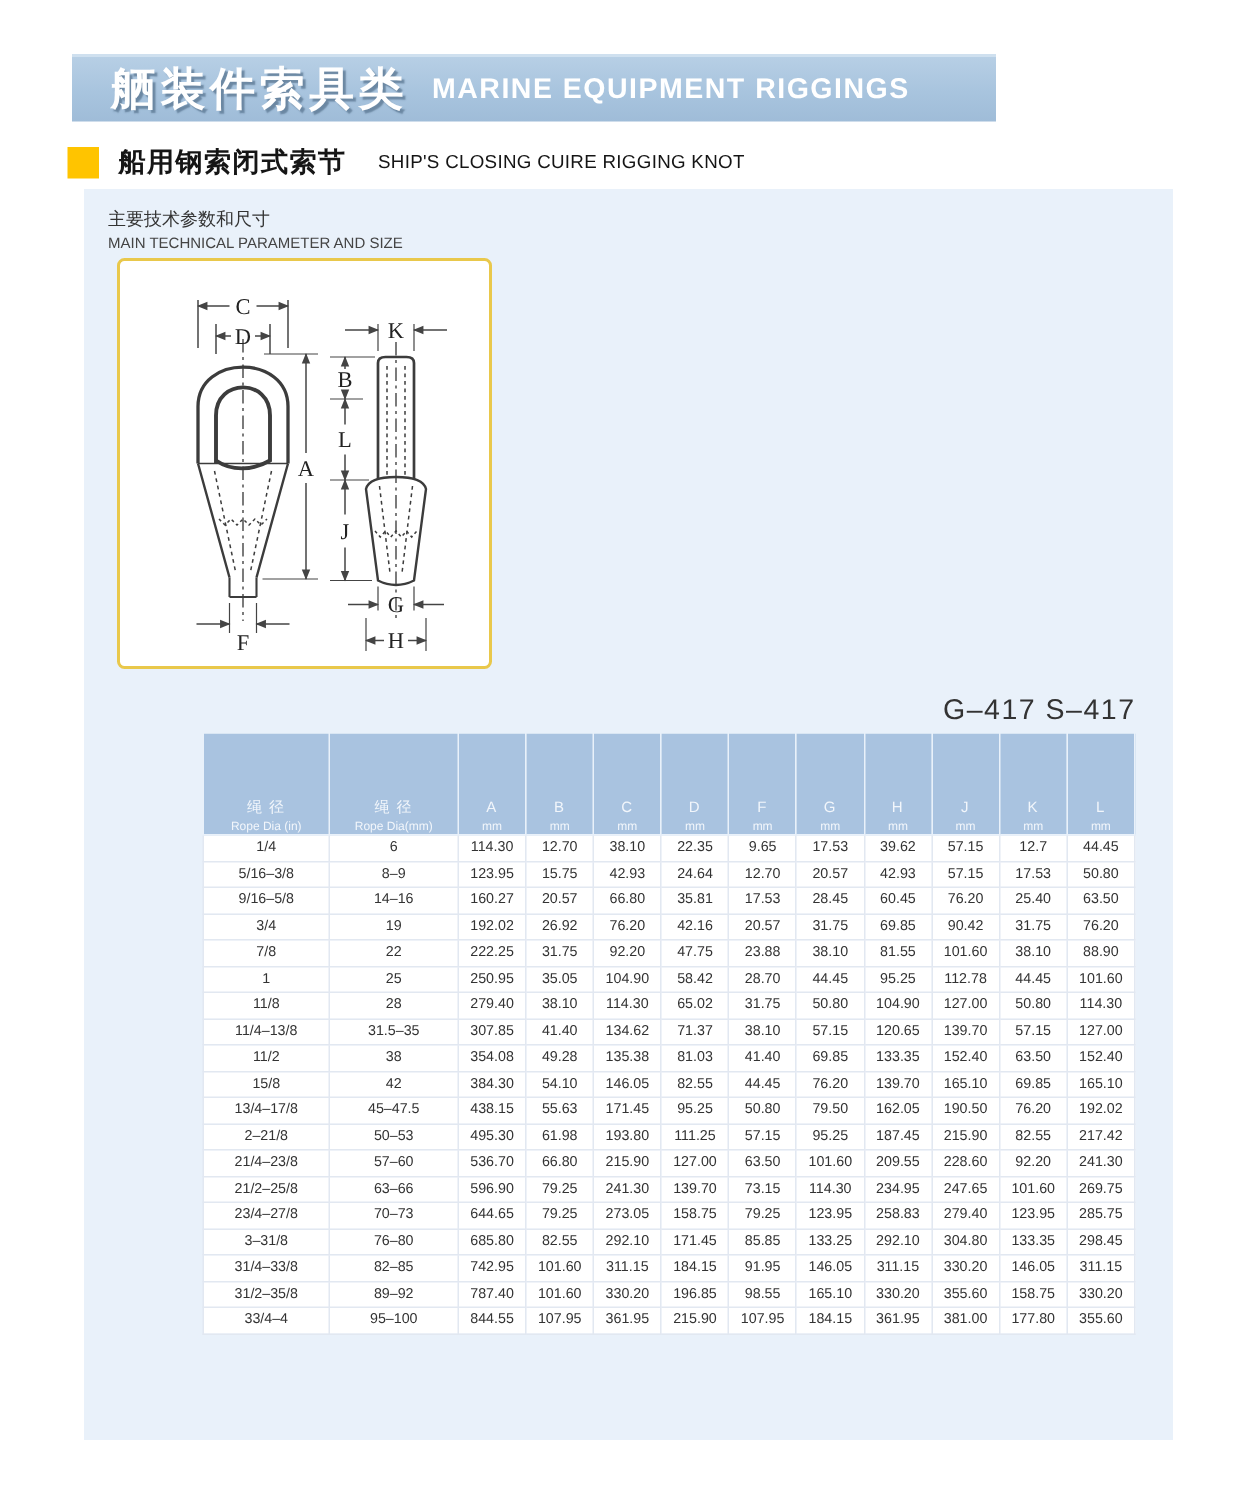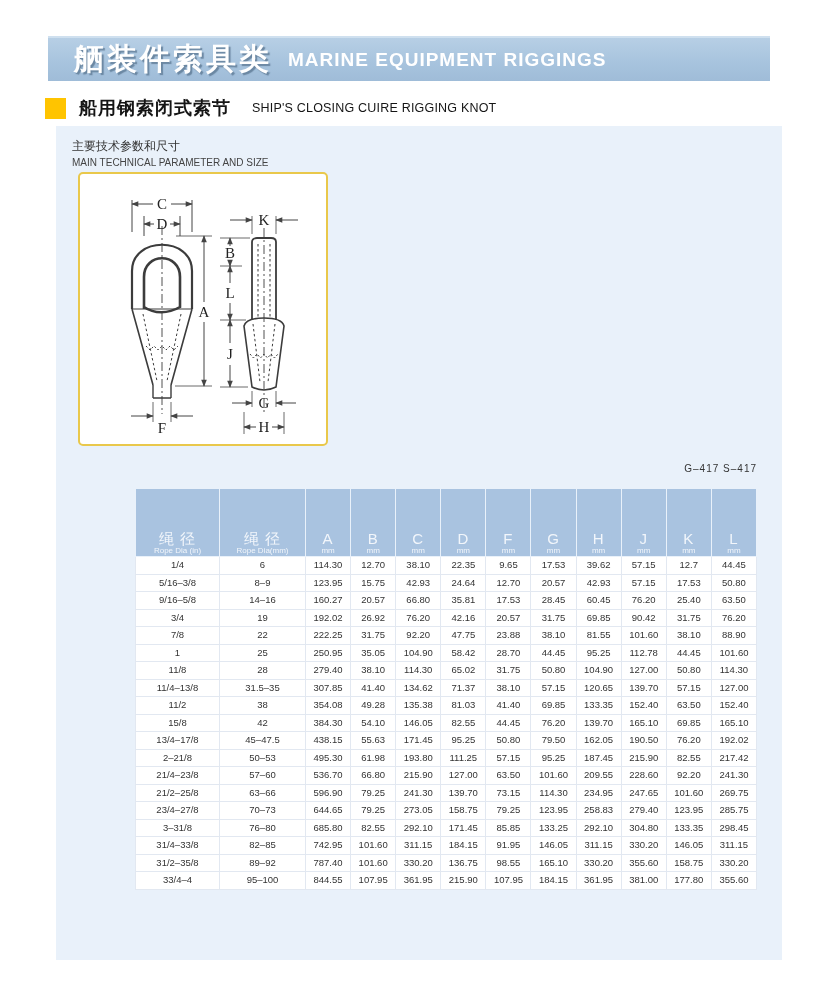--- a/index.html
+++ b/index.html
@@ -1,20 +1,20 @@
 <!DOCTYPE html>
 <html><head>
 <meta charset="utf-8">
 <style>
   html,body{margin:0;padding:0;background:#fff;}
   body{width:830px;height:1000px;position:relative;font-family:"Liberation Sans",sans-serif;overflow:hidden;}
   .page{position:absolute;inset:0;background:#fff;}
 
   
-  .banner{position:absolute;left:48px;top:36px;width:722px;height:45px;
+  .banner{position:absolute;left:48px;top:36px;width:616px;height:45px;
     background:linear-gradient(180deg,#b7cfe5 0%,#a8c4de 55%,#9fbcd8 100%);
     display:flex;align-items:center;padding-left:26px;box-sizing:border-box;
     border-top:2px solid #cfe0ef;}
   .banner-zh{color:#fff;font-size:30px;font-weight:bold;letter-spacing:3px;
     text-shadow:2px 2px 1px rgba(96,125,152,.85);white-space:nowrap;}
   .banner-en{color:#fff;font-size:19px;font-weight:bold;margin-left:16px;letter-spacing:1px;white-space:nowrap;}
 
   
   .section{position:absolute;left:45px;top:96px;display:flex;align-items:center;}
   .bullet{width:21px;height:21px;background:#ffc400;margin-right:13px;}
@@ -26,28 +26,28 @@
   .param{position:absolute;left:16px;top:11px;line-height:1.5;}
   .param-zh{font-size:12px;color:#333;font-family:Liberation Serif, serif;}
   .param-en{font-size:10px;color:#444;}
 
   
   .draw-box{position:absolute;left:22px;top:46px;width:246px;height:270px;background:#fff;
     border:2px solid #e9c84b;border-radius:5px;box-sizing:content-box;}
   .draw-box svg{display:block;}
   .dim-label{font-family:"Liberation Serif",serif;font-size:15px;fill:#222;}
 
-  .model-code{position:absolute;top:337px;right:25px;font-size:10px;color:#333;letter-spacing:1px;}
+  .model-code{position:absolute;top:337px;right:25px;font-size:19px;color:#333;letter-spacing:1px;}
 
   
   table.spec{position:absolute;left:79px;top:362px;width:622px;border-collapse:collapse;table-layout:fixed;}
   table.spec col.c1{width:84px;} table.spec col.c2{width:86px;}
   table.spec th{background:#a9c3e0;color:#f2f6fb;font-weight:normal;height:42px;
     border:1.5px solid #e9f1fa;padding:0;vertical-align:middle;}
-  table.spec th .h1{font-size:15px;letter-spacing:1px;line-height:12px;margin-top:44px;}
+  table.spec th .h1{font-size:10px;letter-spacing:1px;line-height:12px;margin-top:44px;}
   table.spec th .h2{font-size:8px;line-height:11px;}
   table.spec td{background:#fff;color:#333;font-size:9.5px;text-align:center;
     height:16.5px;line-height:16.5px;padding:0;border:1px solid #e2e8f1;white-space:nowrap;}
 </style>
 </head>
 <body>
 
 <div class="page">
 
   <div class="banner">
@@ -476,21 +476,21 @@
             <td>330.20</td>
             <td>146.05</td>
             <td>311.15</td>
           </tr>
           <tr>
             <td>31/2–35/8</td>
             <td>89–92</td>
             <td>787.40</td>
             <td>101.60</td>
             <td>330.20</td>
-            <td>136.75</td>
+            <td>196.85</td>
             <td>98.55</td>
             <td>165.10</td>
             <td>330.20</td>
             <td>355.60</td>
             <td>158.75</td>
             <td>330.20</td>
           </tr>
           <tr>
             <td>33/4–4</td>
             <td>95–100</td>

